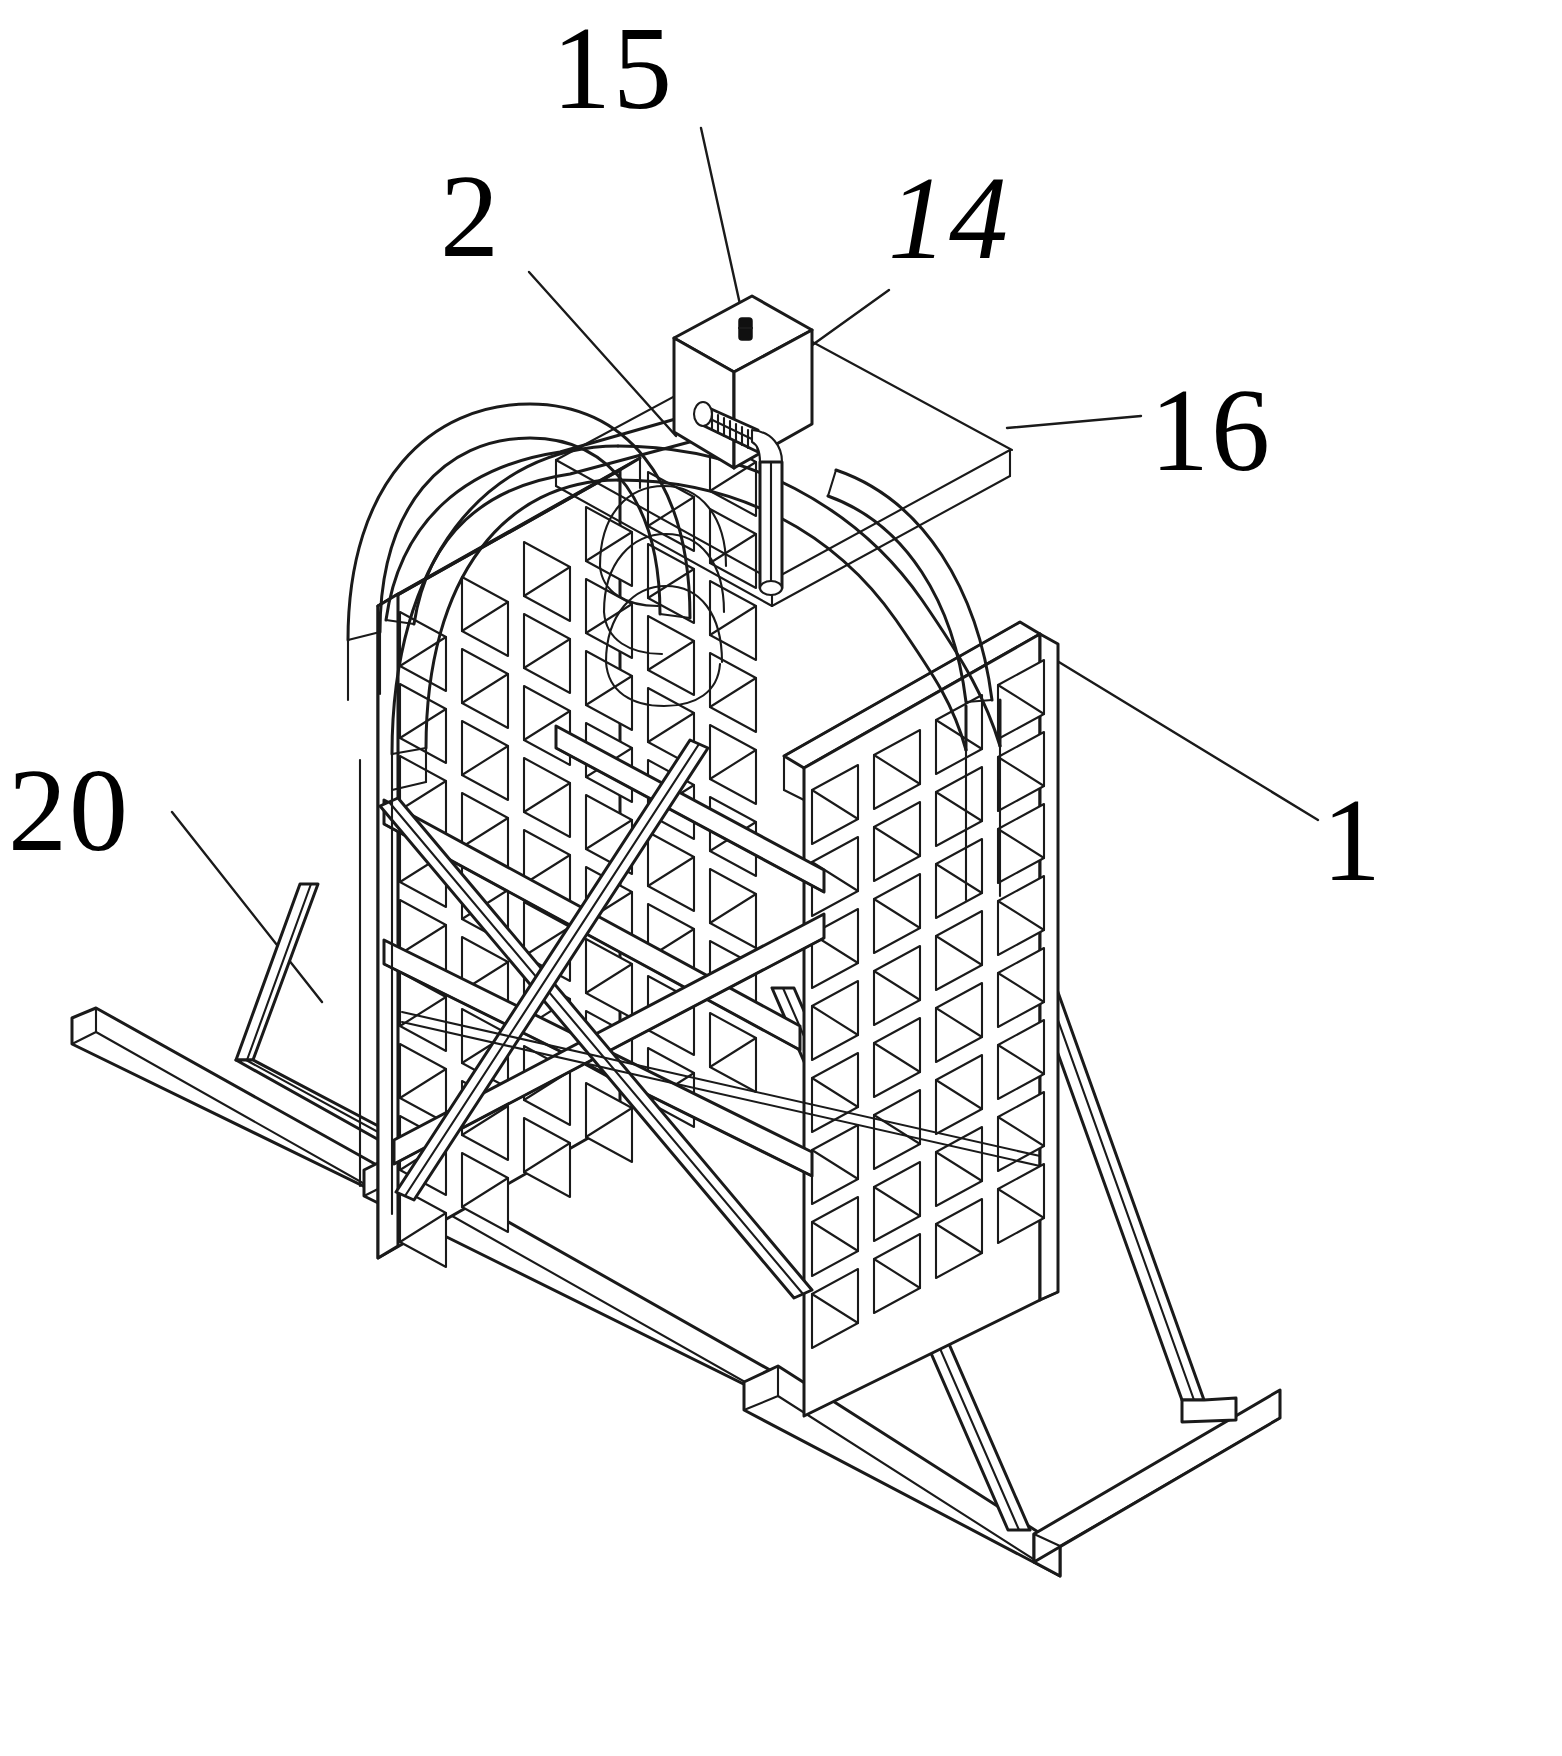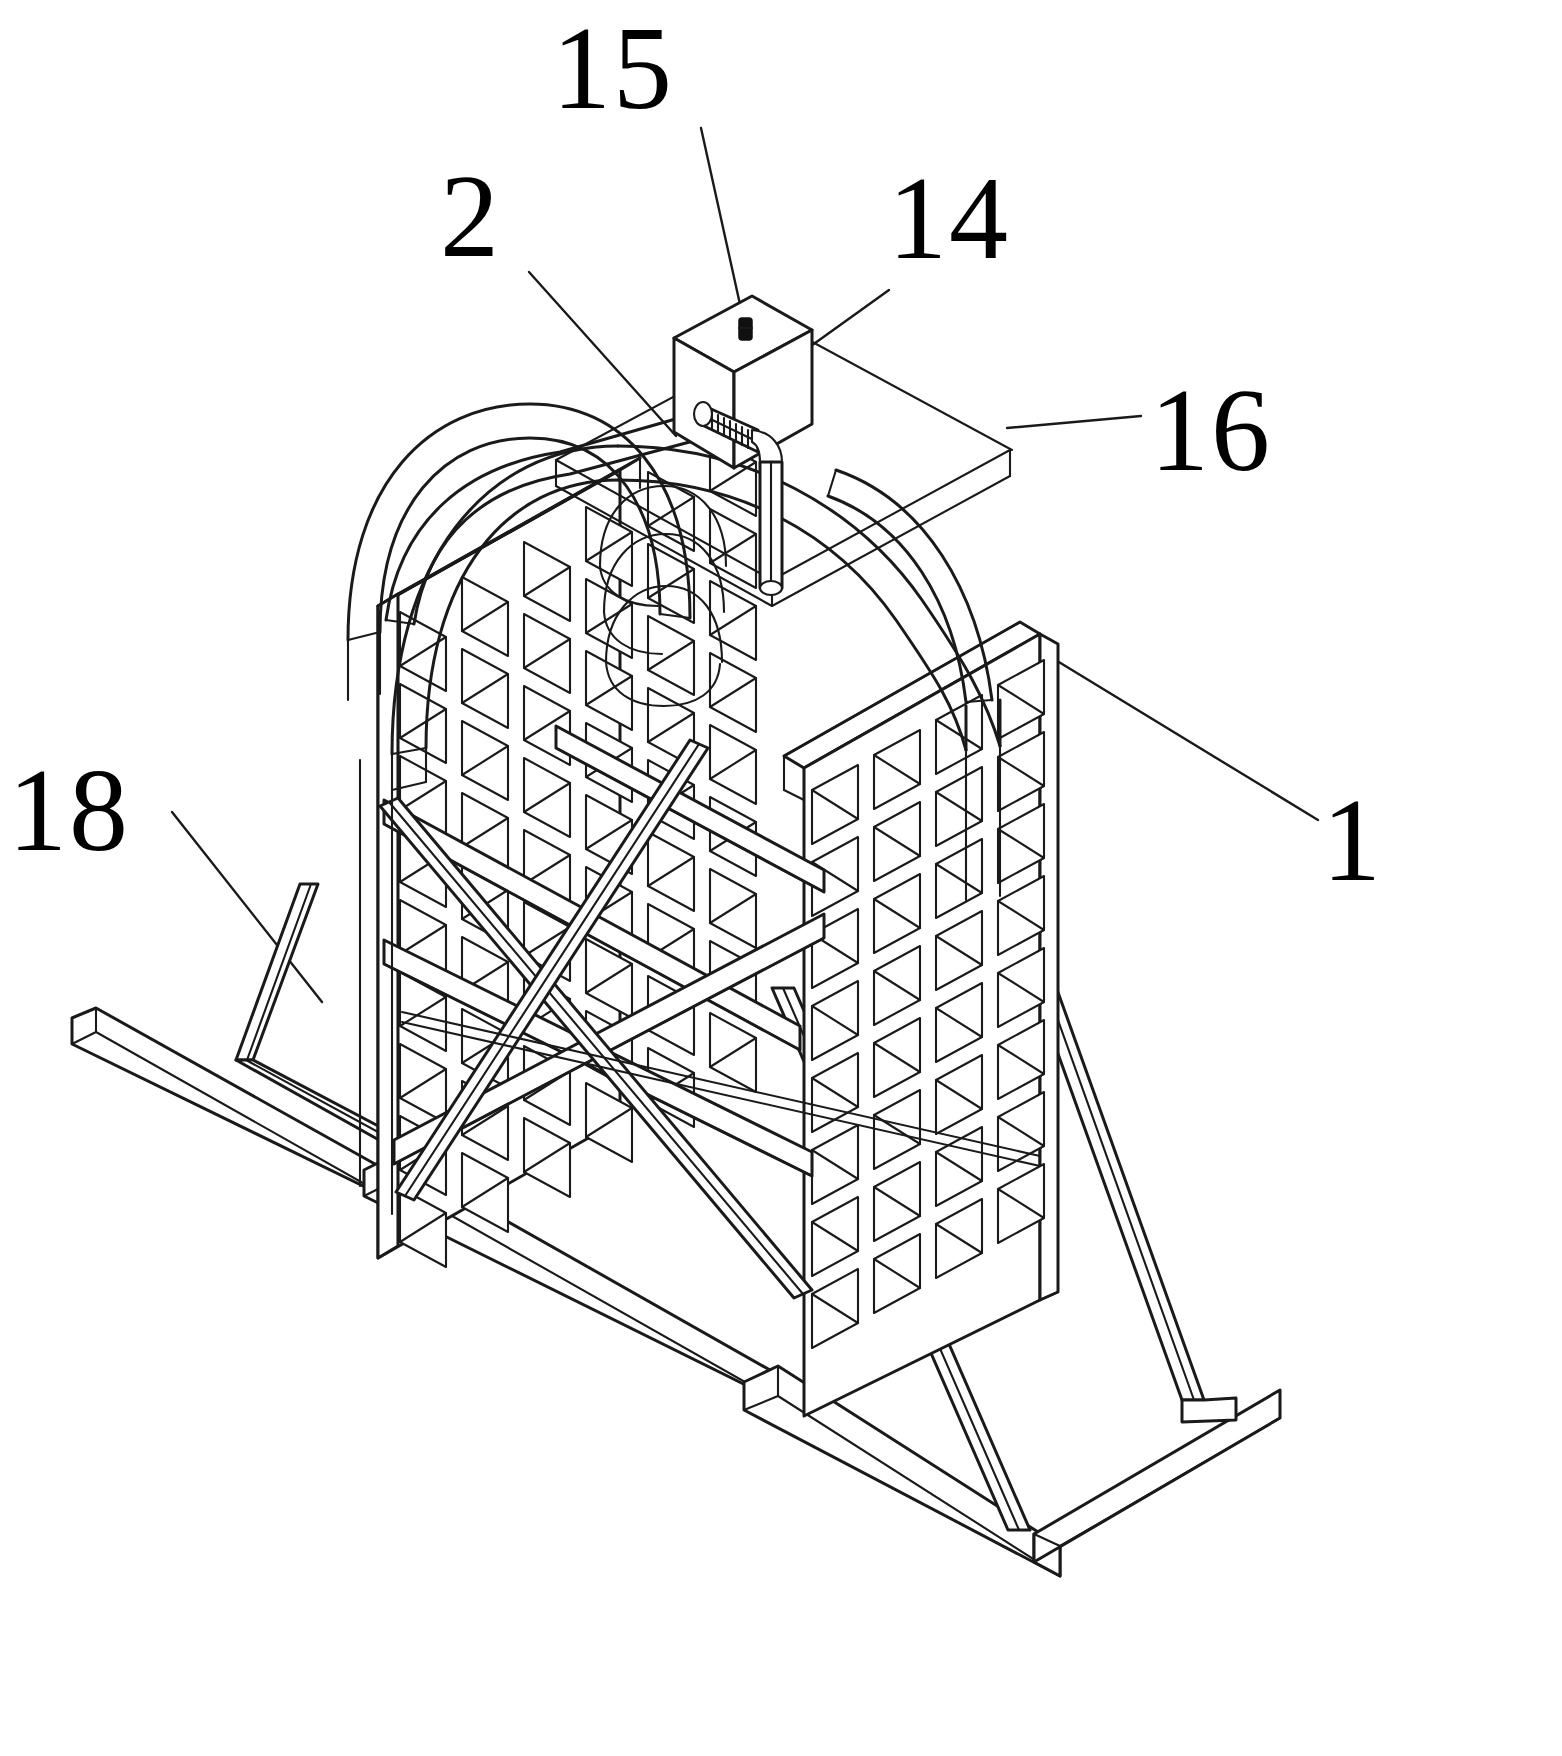--- a/index.html
+++ b/index.html
@@ -433,21 +433,21 @@
 
       <path class="lnT" d="M1040,1300 L1058,1292"></path>
     </g>
 
   </svg>
 
   <div class="ref-label" style="left:552px; top:10px;">15</div>
 
   <div class="ref-label" style="left:440px; top:158px;">2</div>
 
-  <div class="ref-label" style="left:888px; top:160px;">14</div>
+  <div class="ref-label" style="left:888px; top:160px;font-style:italic;">14</div>
 
   <div class="ref-label" style="left:1150px; top:348px;margin-top:24px;">16</div>
 
   <div class="ref-label" style="left:1322px; top:782px;">1</div>
 
-  <div class="ref-label" style="left:8px; top:752px;">18</div>
+  <div class="ref-label" style="left:8px; top:752px;">20</div>
 
 </div>
 
 </body></html>

